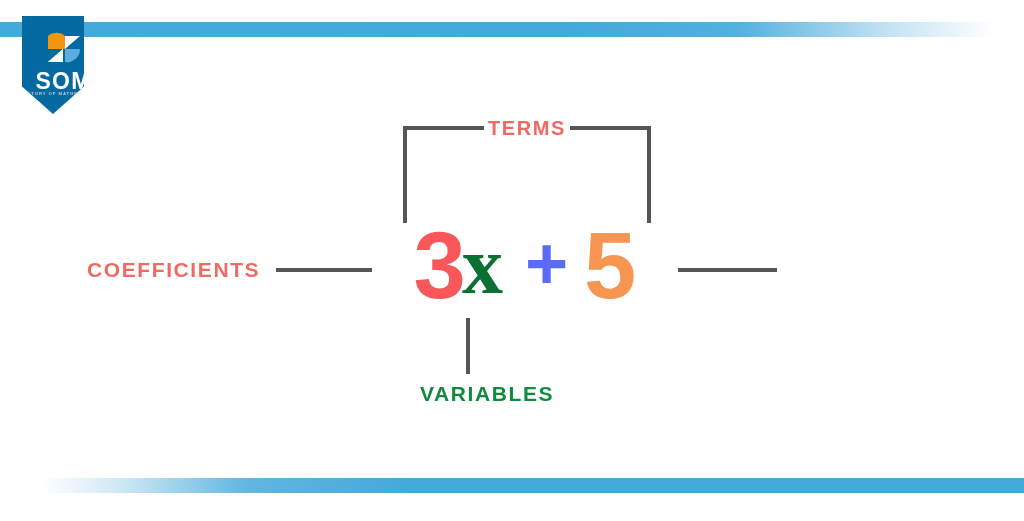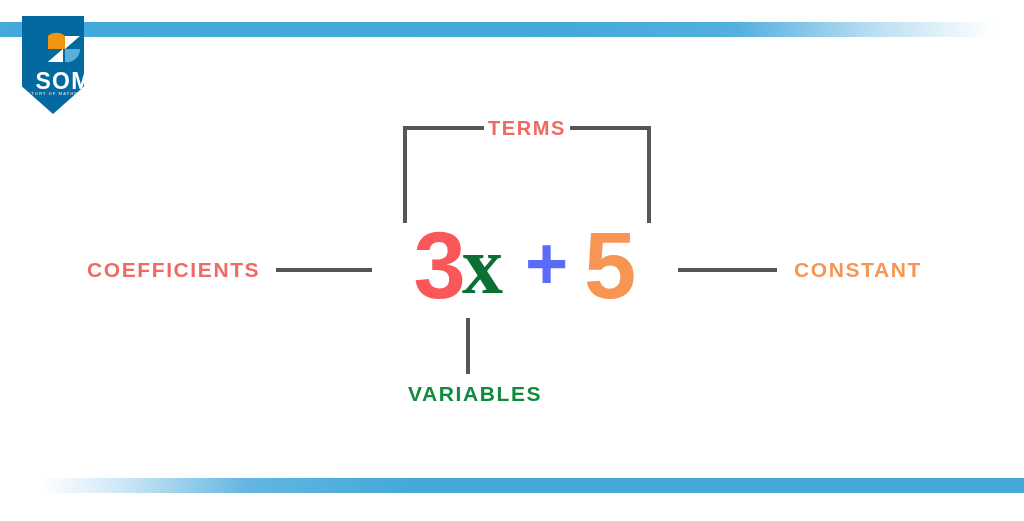--- a/index.html
+++ b/index.html
@@ -167,21 +167,21 @@
   .label-terms {
     left: 484px;
     top: 118px;
     color: #ee6a63;
     font-size: 20px;
     background: #ffffff;
     padding: 0 4px;
     z-index: 3;
   }
   .label-variables {
-    left: 408px;
+    left: 420px;
     top: 383px;
     color: #0f8a3f;
   }
   .label-constant {
     left: 794px;
     top: 259px;
     color: #f79552;
   }
 
   
@@ -272,16 +272,15 @@
 
     <div class="expr">
       <span class="term-3">3</span>
       <span class="term-x">x</span>
       <span class="term-plus">+</span>
       <span class="term-5">5</span>
     </div>
 
     <div class="label label-coefficients">COEFFICIENTS</div>
     <div class="label label-variables">VARIABLES</div>
-    <div class="label label-constant">CONSTANT</div>
 
   </div>
 </div>
 
 </body></html>

